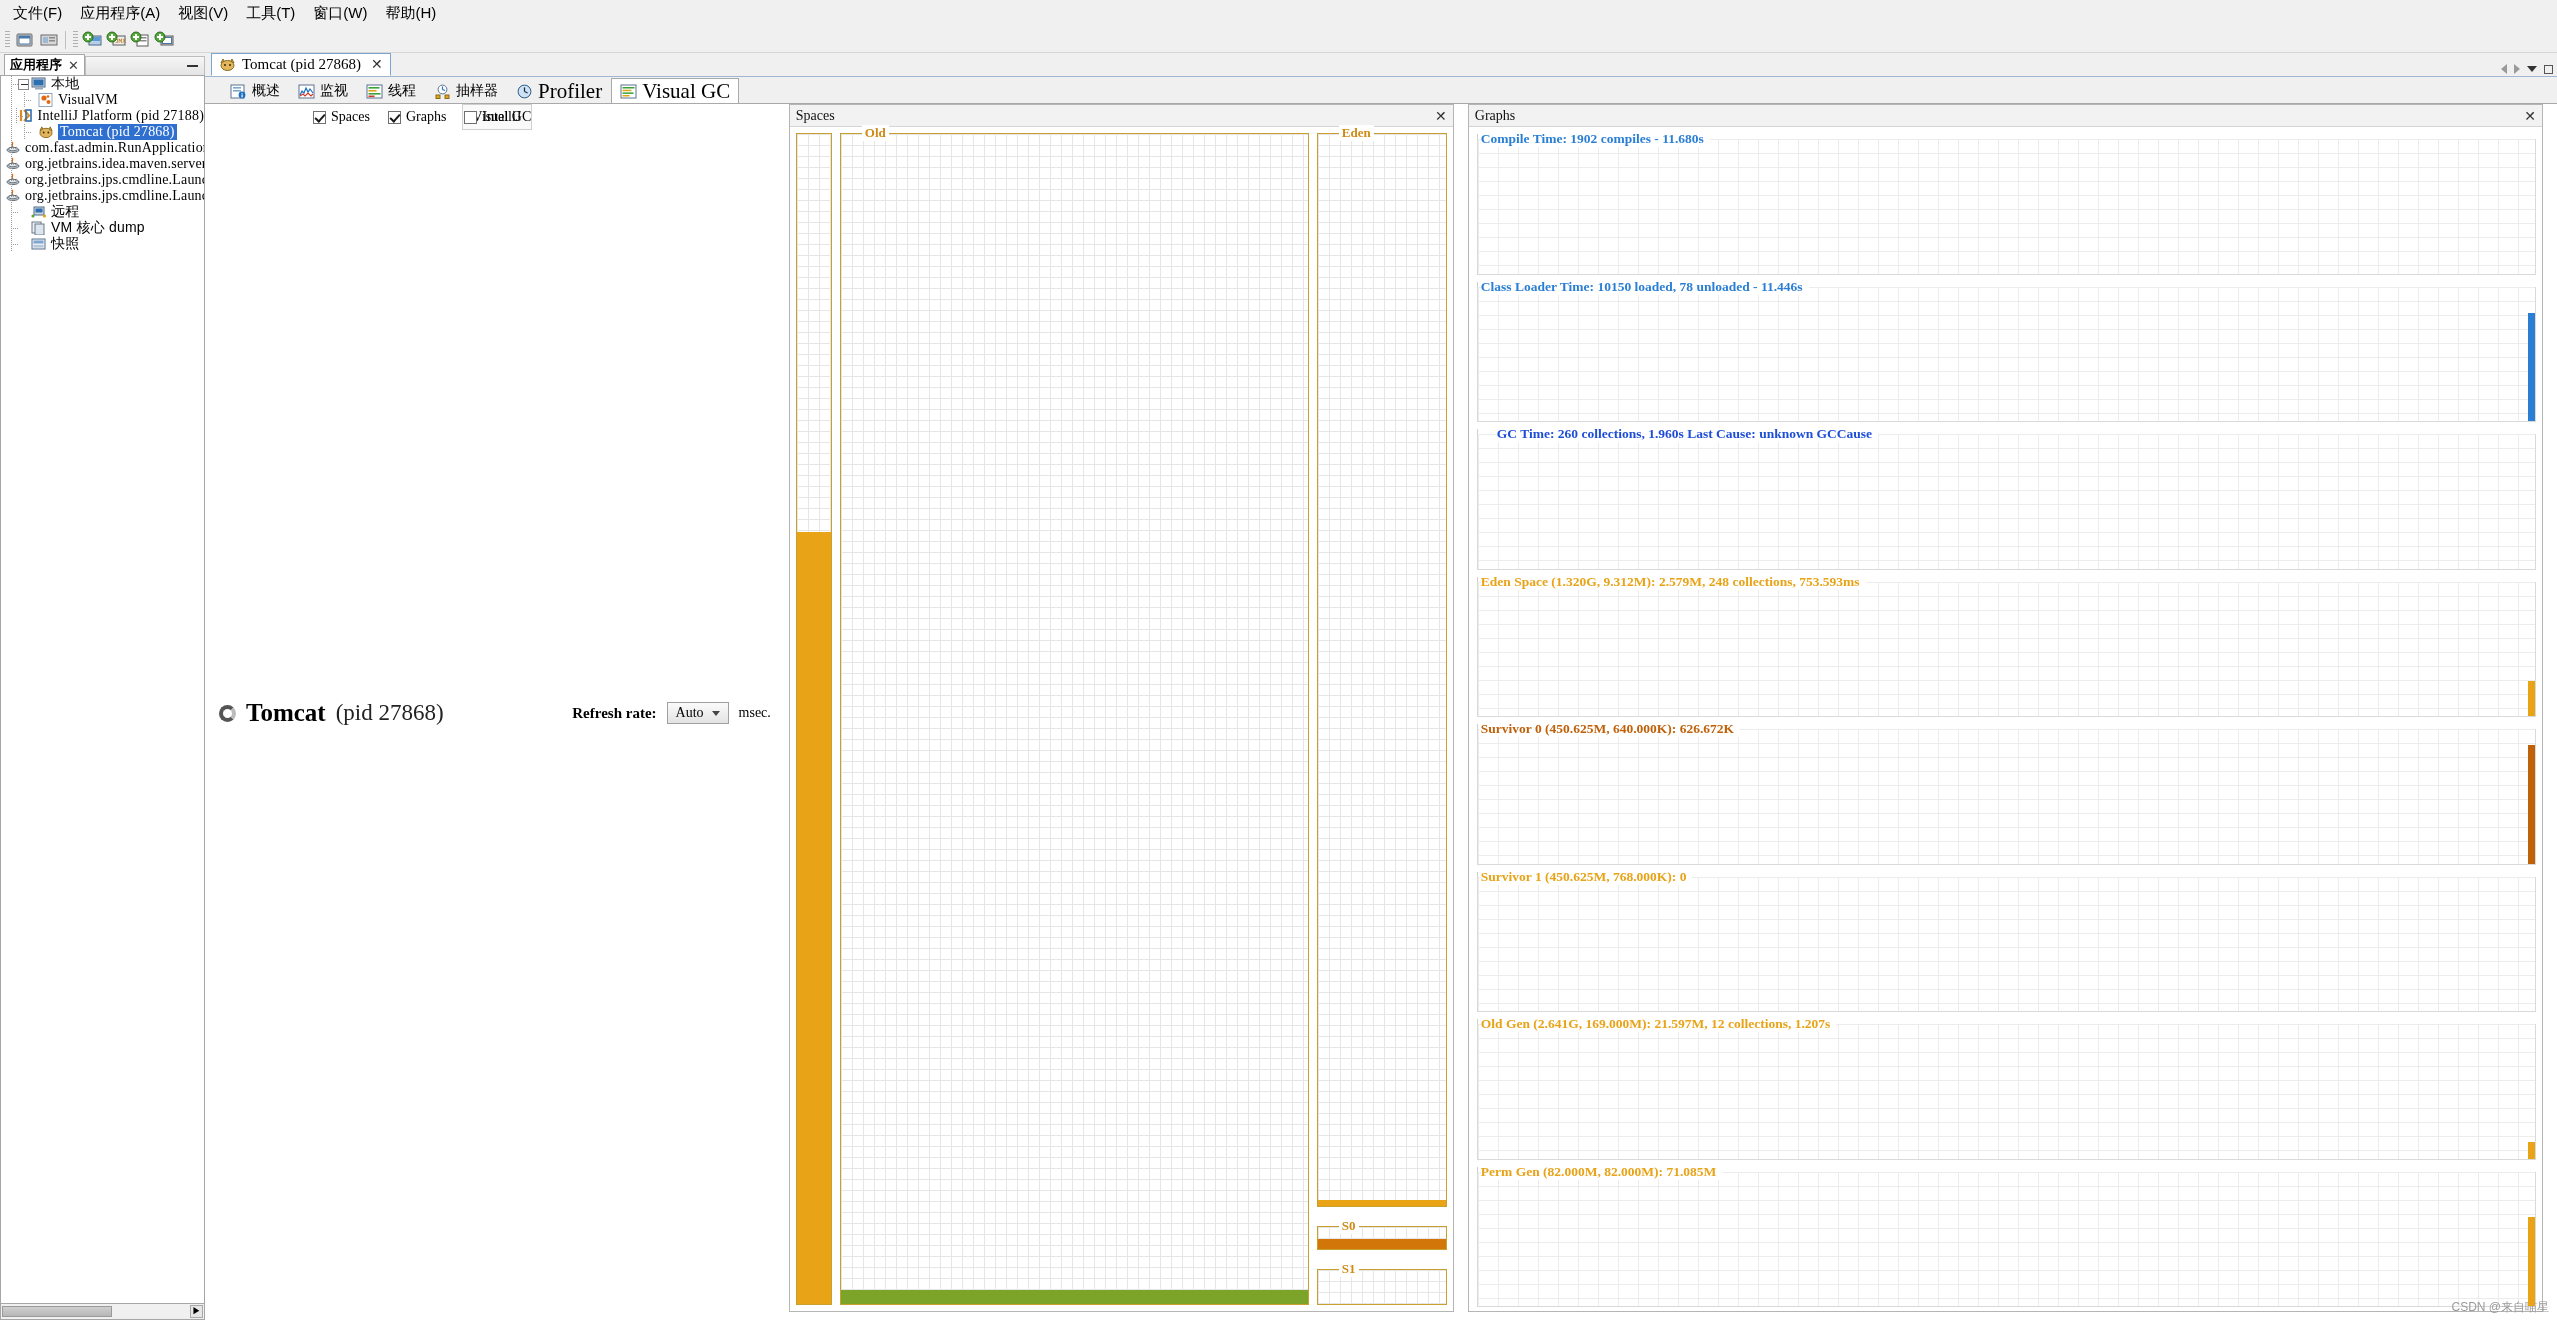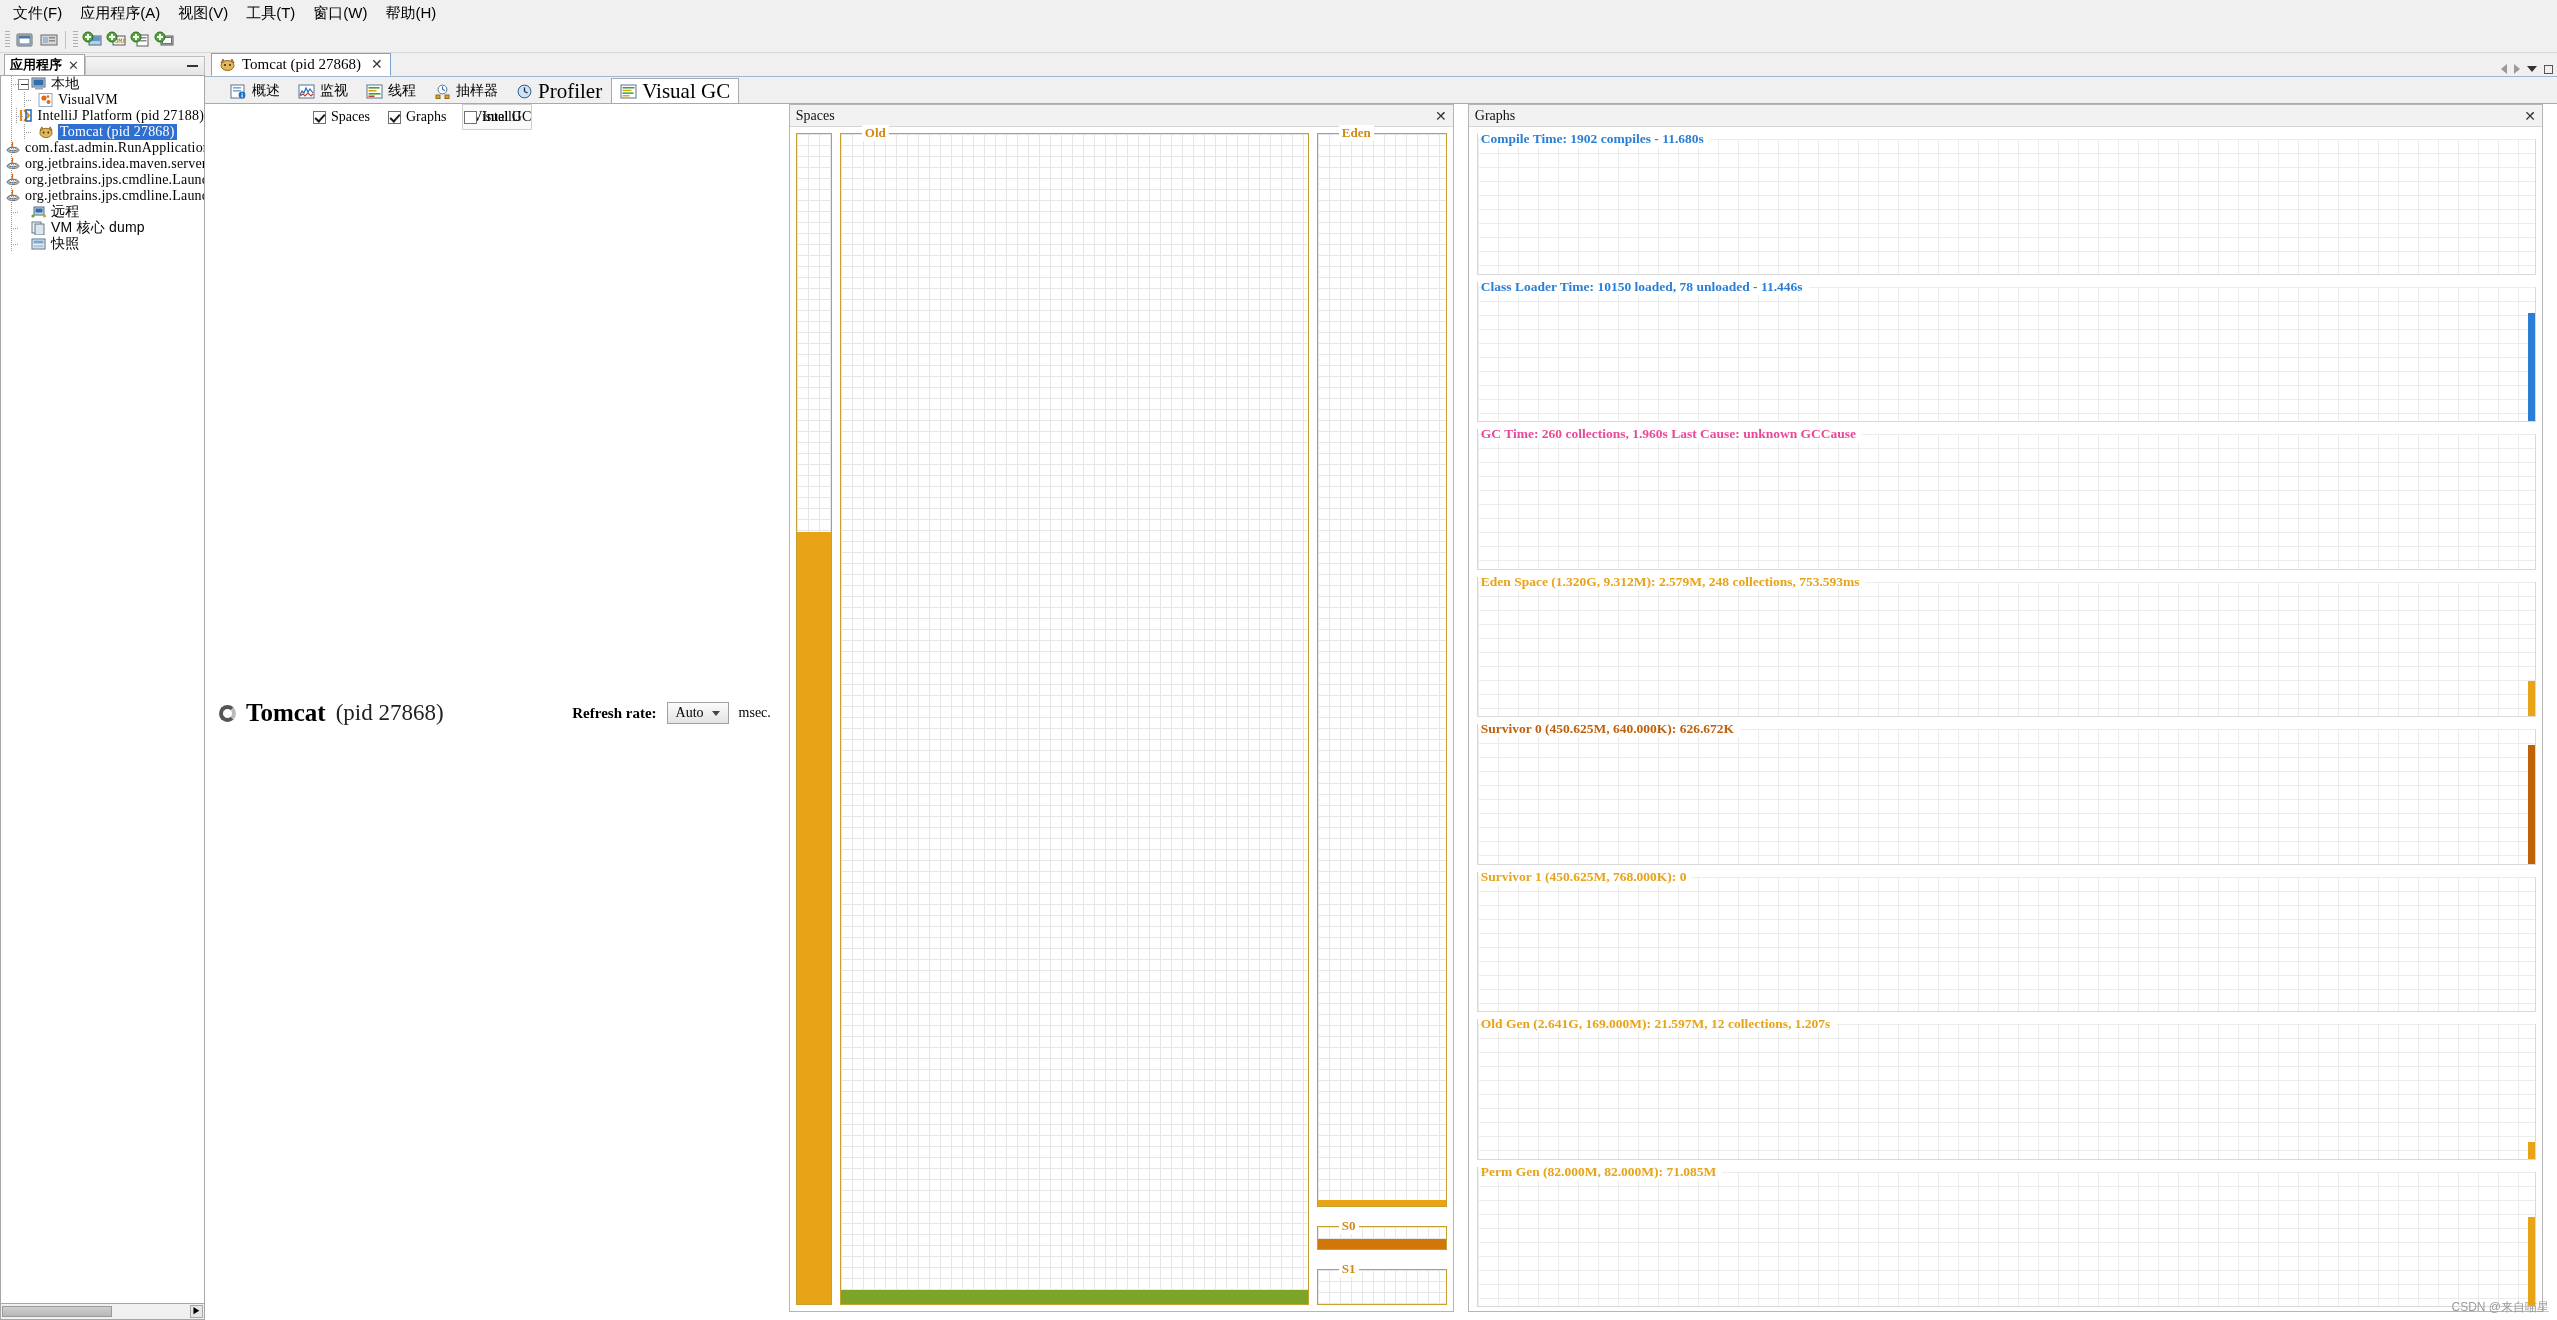--- a/index.html
+++ b/index.html
@@ -605,21 +605,21 @@
                     <div class="gleft"></div>
                     <div class="grule"></div>
                     <div class="gtitle" style="color: rgb(42, 127, 212);">Class Loader Time: 10150 loaded, 78 unloaded - 11.446s</div>
                     <div class="gframe">
                       <div class="gbar" style="right: 0px; height: 80%; background: rgb(42, 127, 212);"></div>
                     </div>
                   </div>
                   <div class="gchart">
                     <div class="gleft"></div>
                     <div class="grule"></div>
-                    <div class="gtitle" style="color: #ec4899;">GC Time: 260 collections, 1.960s  Last Cause: unknown GCCause</div>
+                    <div class="gtitle" style="color: #1d4ed8; margin-left: 16px;">GC Time: 260 collections, 1.960s  Last Cause: unknown GCCause</div>
                     <div class="gframe"></div>
                   </div>
                   <div class="gchart">
                     <div class="gleft"></div>
                     <div class="grule"></div>
                     <div class="gtitle" style="color: rgb(232, 163, 23);">Eden Space (1.320G, 9.312M): 2.579M, 248 collections, 753.593ms</div>
                     <div class="gframe">
                       <div class="gbar" style="right: 0px; height: 26%; background: rgb(232, 163, 23);"></div>
                     </div>
                   </div>

